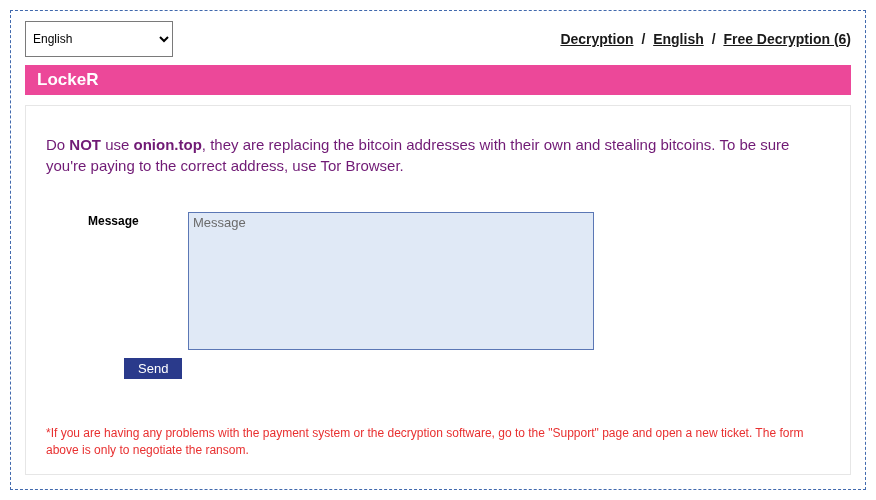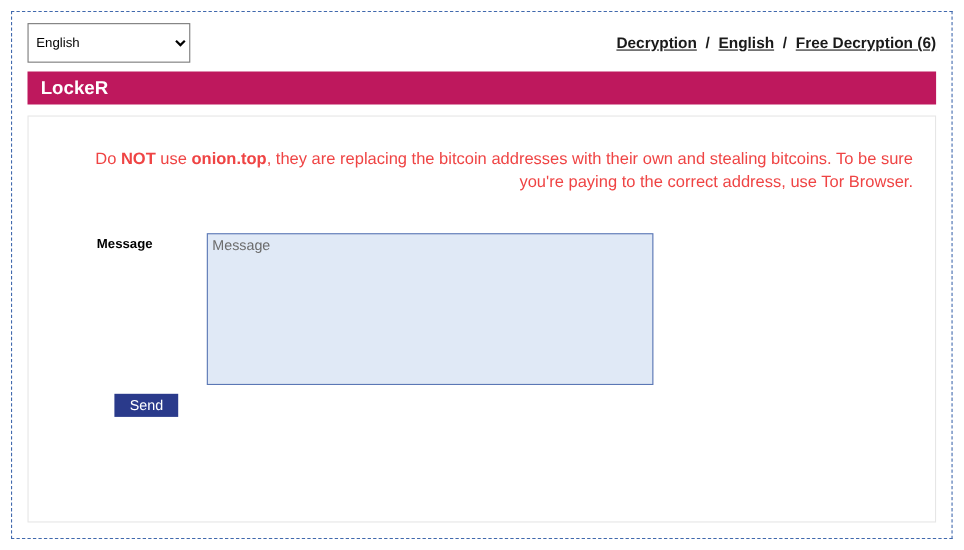--- a/index.html
+++ b/index.html
@@ -37,35 +37,35 @@
     }
     .top-links a {
       color: #1a1a1a;
       text-decoration: underline;
       cursor: pointer;
     }
     .top-links .sep {
       margin: 0 4px;
     }
     .title-bar {
-      background: #be185d;
+      background: #ec4899;
       color: #fff;
       font-weight: bold;
       font-size: 17px;
       padding: 5px 12px;
       margin: 0 0 10px 0;
     }
     .inner {
       border: 1px solid #e6e6e6;
       padding: 28px 20px 8px 20px;
       min-height: 370px;
     }
     .warning {
-      text-align: right;
-      color: #ef4444;
+      text-align: left;
+      color: #701a75;
       font-size: 15px;
       line-height: 1.4;
       margin-bottom: 36px;
     }
     .warning .b { font-weight: bold; }
     .form-row {
       display: flex;
       align-items: flex-start;
       margin-left: 42px;
       margin-bottom: 8px;
@@ -83,21 +83,21 @@
       border: 1px solid #5b77b5;
       background: #e0e9f6;
       font-family: inherit;
       font-size: 13px;
       color: #6b6b6b;
       padding: 2px 4px;
       resize: none;
     }
     .msg-area::placeholder { color: #6b6b6b; }
     .send-row {
-      margin-left: 58px;
+      margin-left: 78px;
       margin-top: 8px;
     }
     .send-btn {
       background: #2a3a8b;
       color: #fff;
       border: none;
       padding: 3px 14px;
       font-size: 13px;
       cursor: pointer;
     }
@@ -133,14 +133,15 @@
     </div>
 
     <div class="form-row">
       <div class="form-label">Message</div>
       <textarea class="msg-area" placeholder="Message" style=""></textarea>
     </div>
     <div class="send-row">
       <button class="send-btn">Send</button>
     </div>
 
+    <div class="footnote">*If you are having any problems with the payment system or the decryption software, go to the "Support" page and open a new ticket. The form above is only to negotiate the ransom.</div>
   </div>
 </div>
 
 </body></html>

